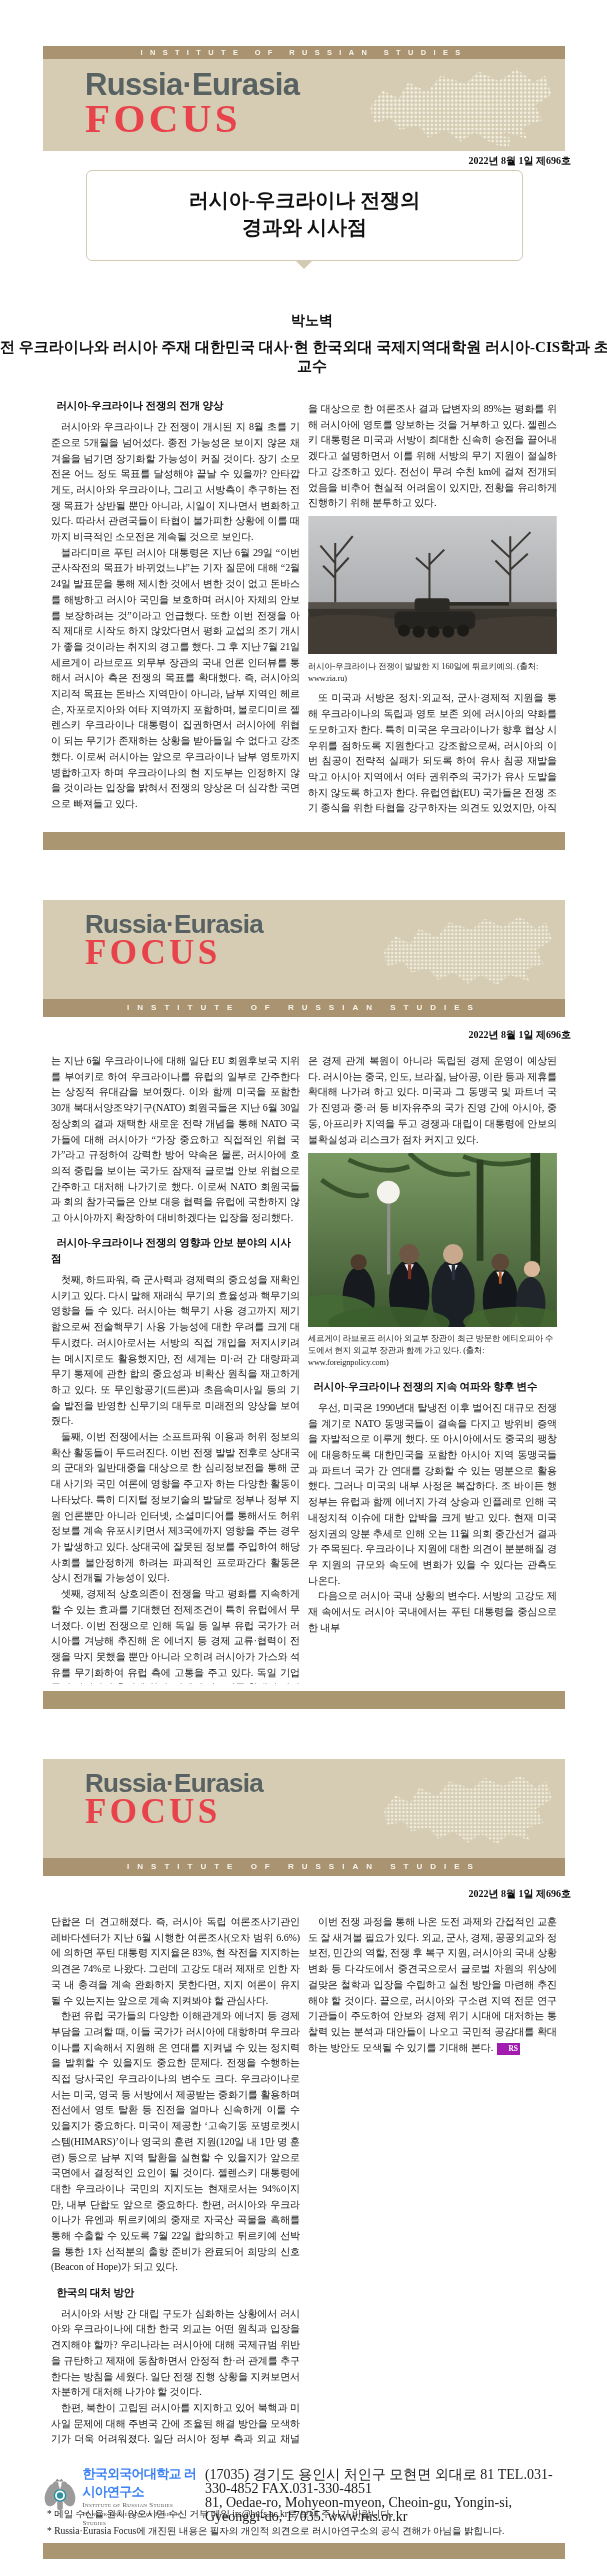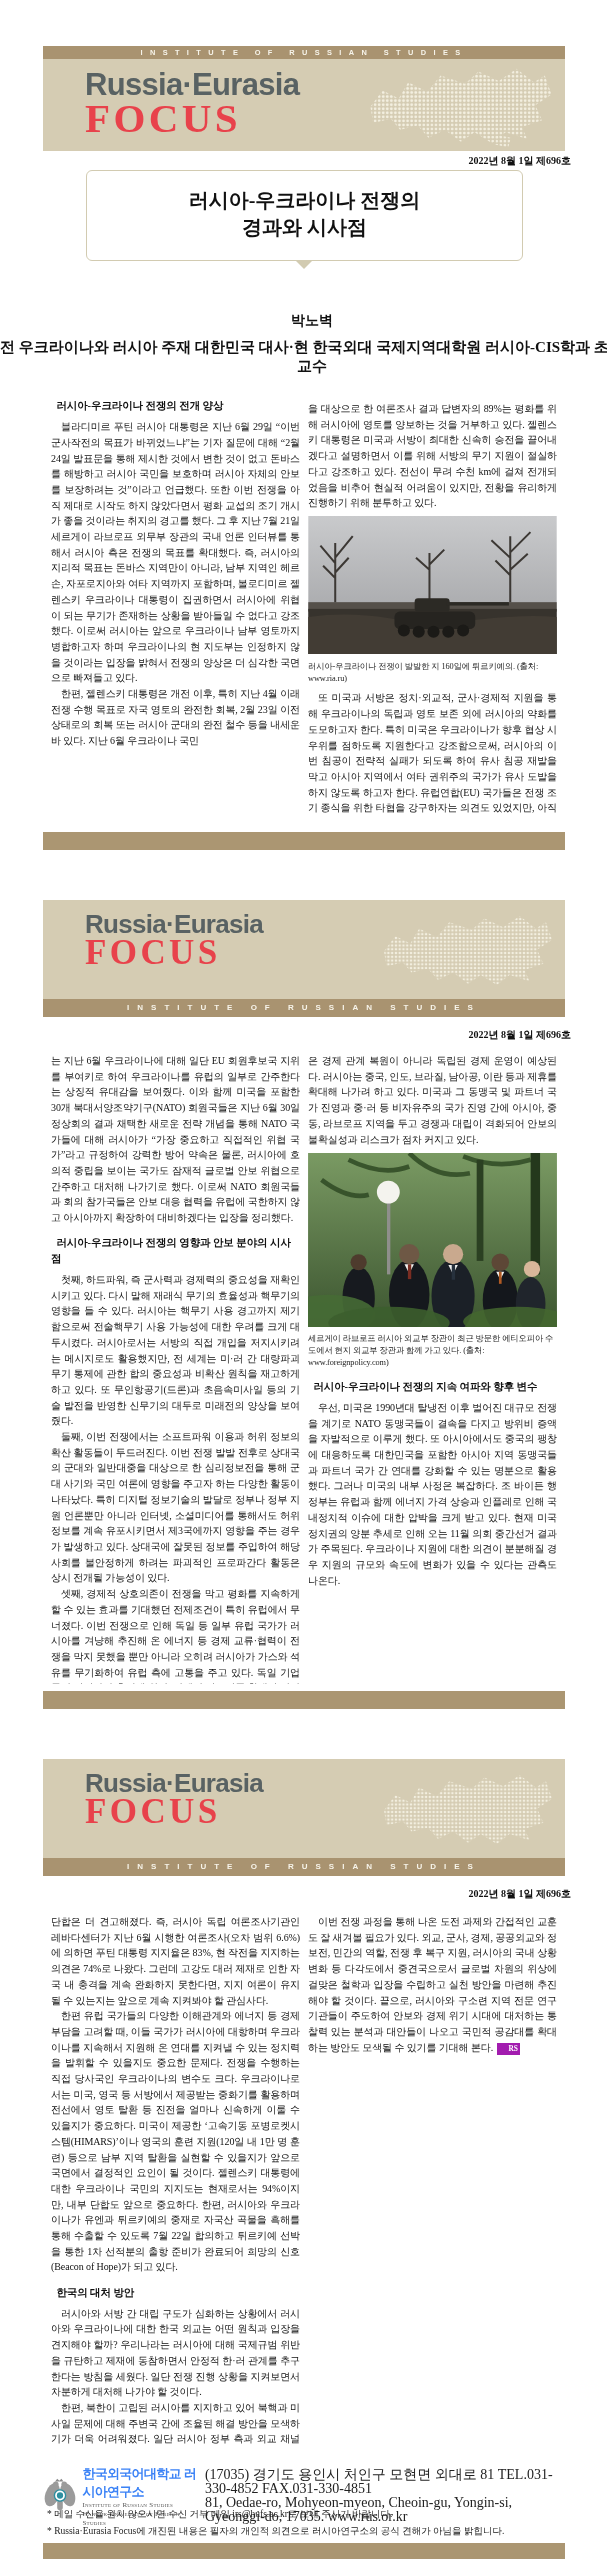--- a/index.html
+++ b/index.html
@@ -87,20 +87,21 @@
     <div class="t2">경과와 시사점</div>
     <div class="tri"></div>
   </div>
 
   <div class="author">박노벽</div>
   <div class="affil">전 우크라이나와 러시아 주재 대한민국 대사·현 한국외대 국제지역대학원 러시아-CIS학과 초빙교수</div>
 
   <div class="cols" style="top:378px;height:437px">
     <div class="col">
       <div class="sec-h mt1">러시아-우크라이나 전쟁의 전개 양상</div>
+      <p class="ind">러시아와 우크라이나 간 전쟁이 개시된 지 8월 초를 기준으로 5개월을 넘어섰다. 종전 가능성은 보이지 않은 채 겨울을 넘기면 장기화할 가능성이 커질 것이다. 장기 소모전은 어느 정도 목표를 달성해야 끝날 수 있을까? 안타깝게도, 러시아와 우크라이나, 그리고 서방측이 추구하는 전쟁 목표가 상반될 뿐만 아니라, 시일이 지나면서 변화하고 있다. 따라서 관련국들이 타협이 불가피한 상황에 이를 때까지 비극적인 소모전은 계속될 것으로 보인다.</p>
       <p class="ind">블라디미르 푸틴 러시아 대통령은 지난 6월 29일 “이번 군사작전의 목표가 바뀌었느냐”는 기자 질문에 대해 “2월 24일 발표문을 통해 제시한 것에서 변한 것이 없고 돈바스를 해방하고 러시아 국민을 보호하며 러시아 자체의 안보를 보장하려는 것”이라고 언급했다. 또한 이번 전쟁을 아직 제대로 시작도 하지 않았다면서 평화 교섭의 조기 개시가 좋을 것이라는 취지의 경고를 했다. 그 후 지난 7월 21일 세르게이 라브로프 외무부 장관의 국내 언론 인터뷰를 통해서 러시아 측은 전쟁의 목표를 확대했다. 즉, 러시아의 지리적 목표는 돈바스 지역만이 아니라, 남부 지역인 헤르손, 자포로지아와 여타 지역까지 포함하며, 볼로디미르 젤렌스키 우크라이나 대통령이 집권하면서 러시아에 위협이 되는 무기가 존재하는 상황을 받아들일 수 없다고 강조했다. 이로써 러시아는 앞으로 우크라이나 남부 영토까지 병합하고자 하며 우크라이나의 현 지도부는 인정하지 않을 것이라는 입장을 밝혀서 전쟁의 양상은 더 심각한 국면으로 빠져들고 있다.</p>
       <p class="ind">한편, 젤렌스키 대통령은 개전 이후, 특히 지난 4월 이래 전쟁 수행 목표로 자국 영토의 완전한 회복, 2월 23일 이전 상태로의 회복 또는 러시아 군대의 완전 철수 등을 내세운 바 있다. 지난 6월 우크라이나 국민</p>
     </div>
     <div class="col">
       <p class="noind" style="margin-top:23px">을 대상으로 한 여론조사 결과 답변자의 89%는 평화를 위해 러시아에 영토를 양보하는 것을 거부하고 있다. 젤렌스키 대통령은 미국과 서방이 최대한 신속히 승전을 끌어내겠다고 설명하면서 이를 위해 서방의 무기 지원이 절실하다고 강조하고 있다. 전선이 무려 수천 km에 걸쳐 전개되었음을 비추어 현실적 어려움이 있지만, 전황을 유리하게 진행하기 위해 분투하고 있다.</p>
       <figure>
         <svg width="249" height="138" viewBox="0 0 369 205">
           <defs>
             <linearGradient id="sky1" x1="0" y1="0" x2="0" y2="1">
               <stop offset="0" stop-color="#c9cacc"></stop>
@@ -154,21 +155,21 @@
   <div class="cols" style="top:194px;height:631px">
     <div class="col">
       <p class="noind">는 지난 6월 우크라이나에 대해 일단 EU 회원후보국 지위를 부여키로 하여 우크라이나를 유럽의 일부로 간주한다는 상징적 유대감을 보여줬다. 이와 함께 미국을 포함한 30개 북대서양조약기구(NATO) 회원국들은 지난 6월 30일 정상회의 결과 채택한 새로운 전략 개념을 통해 NATO 국가들에 대해 러시아가 “가장 중요하고 직접적인 위협 국가”라고 규정하여 강력한 방어 약속은 물론, 러시아에 호의적 중립을 보이는 국가도 잠재적 글로벌 안보 위협으로 간주하고 대처해 나가기로 했다. 이로써 NATO 회원국들과 회의 참가국들은 안보 대응 협력을 유럽에 국한하지 않고 아시아까지 확장하여 대비하겠다는 입장을 정리했다.</p>
       <div class="sec-h">러시아-우크라이나 전쟁의 영향과 안보 분야의 시사점</div>
       <p class="ind">첫째, 하드파워, 즉 군사력과 경제력의 중요성을 재확인시키고 있다. 다시 말해 재래식 무기의 효율성과 핵무기의 영향을 들 수 있다. 러시아는 핵무기 사용 경고까지 제기함으로써 전술핵무기 사용 가능성에 대한 우려를 크게 대두시켰다. 러시아로서는 서방의 직접 개입을 저지시키려는 메시지로도 활용했지만, 전 세계는 미·러 간 대량파괴 무기 통제에 관한 합의 중요성과 비확산 원칙을 재고하게 하고 있다. 또 무인항공기(드론)과 초음속미사일 등의 기술 발전을 반영한 신무기의 대두로 미래전의 양상을 보여줬다.</p>
       <p class="ind">둘째, 이번 전쟁에서는 소프트파워 이용과 허위 정보의 확산 활동들이 두드러진다. 이번 전쟁 발발 전후로 상대국의 군대와 일반대중을 대상으로 한 심리정보전을 통해 군대 사기와 국민 여론에 영향을 주고자 하는 다양한 활동이 나타났다. 특히 디지털 정보기술의 발달로 정부나 정부 지원 언론뿐만 아니라 인터넷, 소셜미디어를 통해서도 허위 정보를 계속 유포시키면서 제3국에까지 영향을 주는 경우가 발생하고 있다. 상대국에 잘못된 정보를 주입하여 해당 사회를 불안정하게 하려는 파괴적인 프로파간다 활동은 상시 전개될 가능성이 있다.</p>
       <p class="ind">셋째, 경제적 상호의존이 전쟁을 막고 평화를 지속하게 할 수 있는 효과를 기대했던 전제조건이 특히 유럽에서 무너졌다. 이번 전쟁으로 인해 독일 등 일부 유럽 국가가 러시아를 겨냥해 추진해 온 에너지 등 경제 교류·협력이 전쟁을 막지 못했을 뿐만 아니라 오히려 러시아가 가스와 석유를 무기화하여 유럽 측에 고통을 주고 있다. 독일 기업들이 러시아와 추진해 왔던, 경제적 상호의존 확대의 상징인 노드 스트림-2 가스관이 완공 후 개통을 포기하게 된 것도 앞서 언급한 경제적 상호의존이 역효과를 가져왔다는 서방의 정치적 판단을 반영한 결과이다. 또 러시아는 미·일 기업이 참여해서 개발해 온 사할린 에너지 사업에 대한 러시아의 통제권을 확대하겠다고 결정했다.</p>
 
     </div>
     <div class="col">
-      <p class="noind">은 경제 관계 복원이 아니라 독립된 경제 운영이 예상된다. 러시아는 중국, 인도, 브라질, 남아공, 이란 등과 제휴를 확대해 나가려 하고 있다. 미국과 그 동맹국 및 파트너 국가 진영과 중·러 등 비자유주의 국가 진영 간에 아시아, 중동, 라브로프 지역을 두고 경쟁과 대립이 격화되어 안보의 불확실성과 리스크가 점차 커지고 있다.</p>
+      <p class="noind">은 경제 관계 복원이 아니라 독립된 경제 운영이 예상된다. 러시아는 중국, 인도, 브라질, 남아공, 이란 등과 제휴를 확대해 나가려 하고 있다. 미국과 그 동맹국 및 파트너 국가 진영과 중·러 등 비자유주의 국가 진영 간에 아시아, 중동, 아프리카 지역을 두고 경쟁과 대립이 대통령에 안보의 불확실성과 리스크가 점차 커지고 있다.</p>
       <figure>
         <svg width="249" height="174" viewBox="0 0 369 258">
           <defs>
             <linearGradient id="grn" x1="0" y1="0" x2="0" y2="1">
               <stop offset="0" stop-color="#7a9a63"></stop>
                 <stop offset="1" stop-color="#3c5530"></stop>
             </linearGradient>
           </defs>
           <rect width="369" height="258" fill="url(#grn)"></rect>
           <g stroke="#2f4a24" stroke-width="7" fill="none" opacity=".85">
@@ -200,20 +201,21 @@
             <circle cx="332" cy="172" r="12" fill="#d8b79a"></circle>
           </g>
           <ellipse cx="30" cy="240" rx="70" ry="30" fill="#466b35" opacity=".9"></ellipse>
           <ellipse cx="120" cy="252" rx="90" ry="24" fill="#3c5e2d" opacity=".9"></ellipse>
           <ellipse cx="310" cy="250" rx="80" ry="22" fill="#44672f" opacity=".85"></ellipse>
         </svg>
       </figure>
       <div class="caption">세르게이 라브로프 러시아 외교부 장관이 최근 방문한 에티오피아 수도에서 현지 외교부 장관과 함께 가고 있다. (출처: www.foreignpolicy.com)</div>
       <div class="sec-h">러시아-우크라이나 전쟁의 지속 여파와 향후 변수</div>
       <p class="ind">우선, 미국은 1990년대 탈냉전 이후 벌어진 대규모 전쟁을 계기로 NATO 동맹국들이 결속을 다지고 방위비 증액을 자발적으로 이루게 했다. 또 아시아에서도 중국의 팽창에 대응하도록 대한민국을 포함한 아시아 지역 동맹국들과 파트너 국가 간 연대를 강화할 수 있는 명분으로 활용했다. 그러나 미국의 내부 사정은 복잡하다. 조 바이든 행정부는 유럽과 함께 에너지 가격 상승과 인플레로 인해 국내정치적 이슈에 대한 압박을 크게 받고 있다. 현재 미국 정치권의 양분 추세로 인해 오는 11월 의회 중간선거 결과가 주목된다. 우크라이나 지원에 대한 의견이 분분해질 경우 지원의 규모와 속도에 변화가 있을 수 있다는 관측도 나온다.</p>
+      <p class="ind">다음으로 러시아 국내 상황의 변수다. 서방의 고강도 제재 속에서도 러시아 국내에서는 푸틴 대통령을 중심으로 한 내부</p>
     </div>
   </div>
 
   <div class="pagebar" style="top:832px"></div>
 </div>
 
 <div class="page">
   <div class="banner sub">
     <div class="brand">
       <div class="l1">Russia·Eurasia</div>

